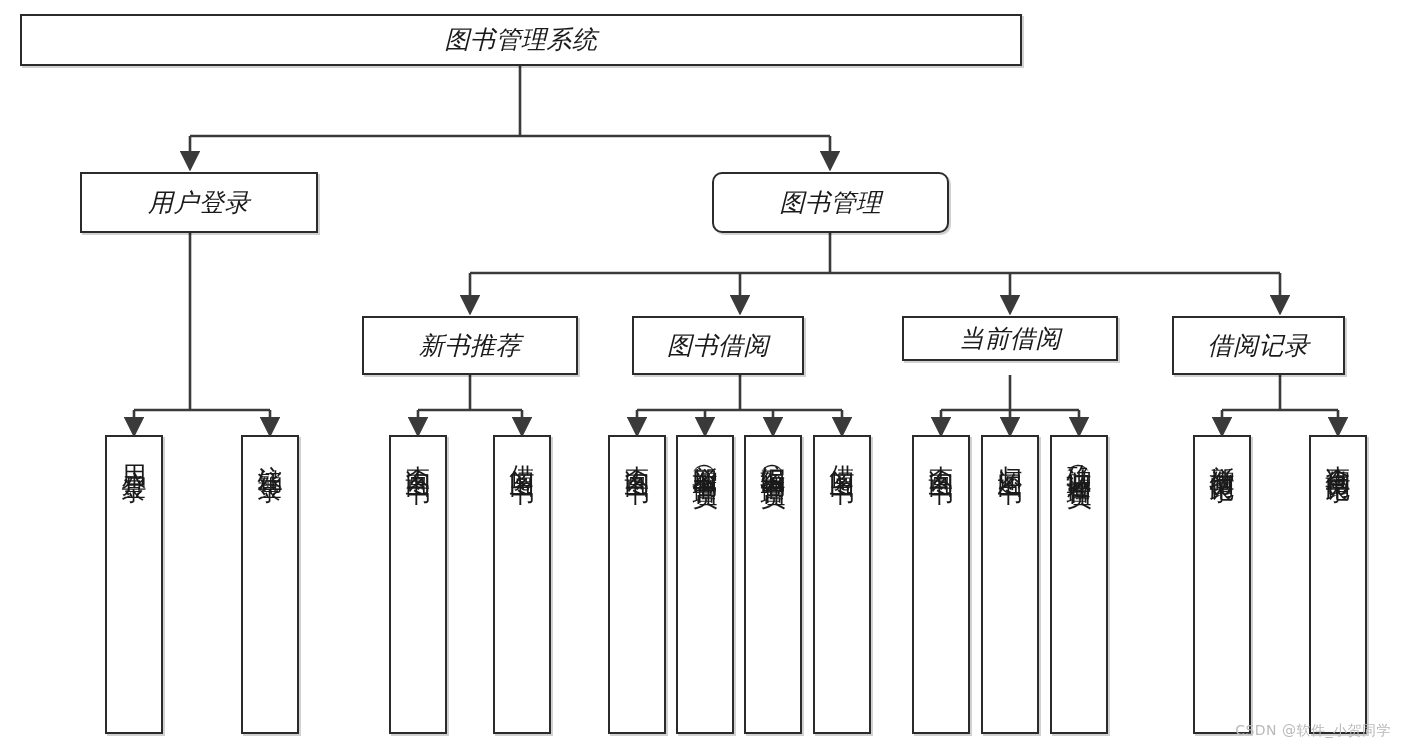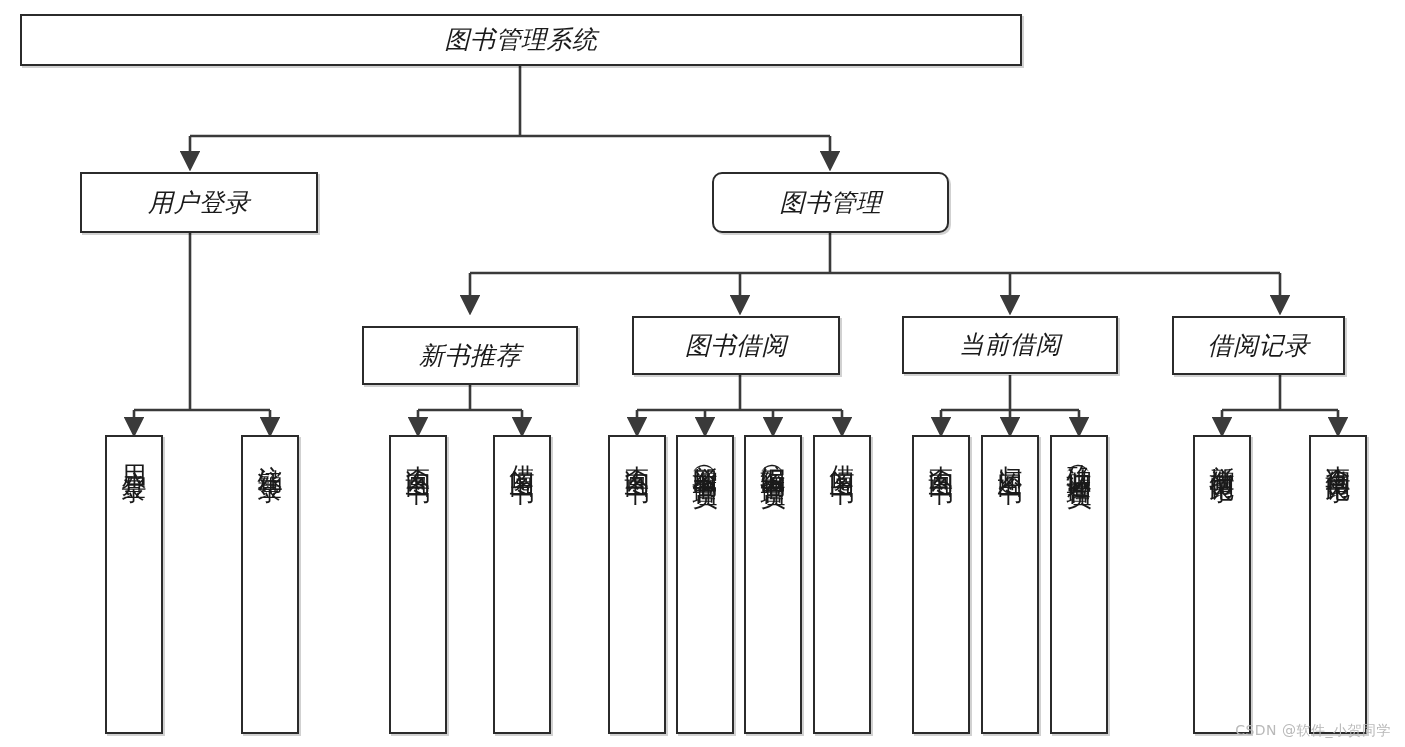--- a/index.html
+++ b/index.html
@@ -134,27 +134,27 @@
     <span class="label">图书管理系统</span>
   </div>
 
   <div class="node horiz" style="left:80px; top:172px; width:238px; height:61px;">
     <span class="label">用户登录</span>
   </div>
   <div class="node horiz" style="left:712px; top:172px; width:237px; height:61px;border-radius:10px;">
     <span class="label">图书管理</span>
   </div>
 
-  <div class="node horiz" style="left:362px; top:316px; width:216px; height:59px;margin-top:10px;">
+  <div class="node horiz" style="left:362px; top:316px; width:216px; height:59px;">
     <span class="label">新书推荐</span>
   </div>
-  <div class="node horiz" style="left:632px; top:316px; width:208px; height:59px;">
+  <div class="node horiz" style="left:632px; top:316px; width:172px; height:59px;">
     <span class="label">图书借阅</span>
   </div>
-  <div class="node horiz" style="left:902px; top:316px; width:216px; height:58px;">
+  <div class="node horiz" style="left:902px; top:316px; width:216px; height:45px;">
     <span class="label">当前借阅</span>
   </div>
   <div class="node horiz" style="left:1172px; top:316px; width:173px; height:59px;">
     <span class="label">借阅记录</span>
   </div>
 
   <div class="node vert" style="left:105px; top:435px; width:58px; height:299px;">
     <span class="label">用户登录</span>
   </div>
   <div class="node vert" style="left:241px; top:435px; width:58px; height:299px;">

